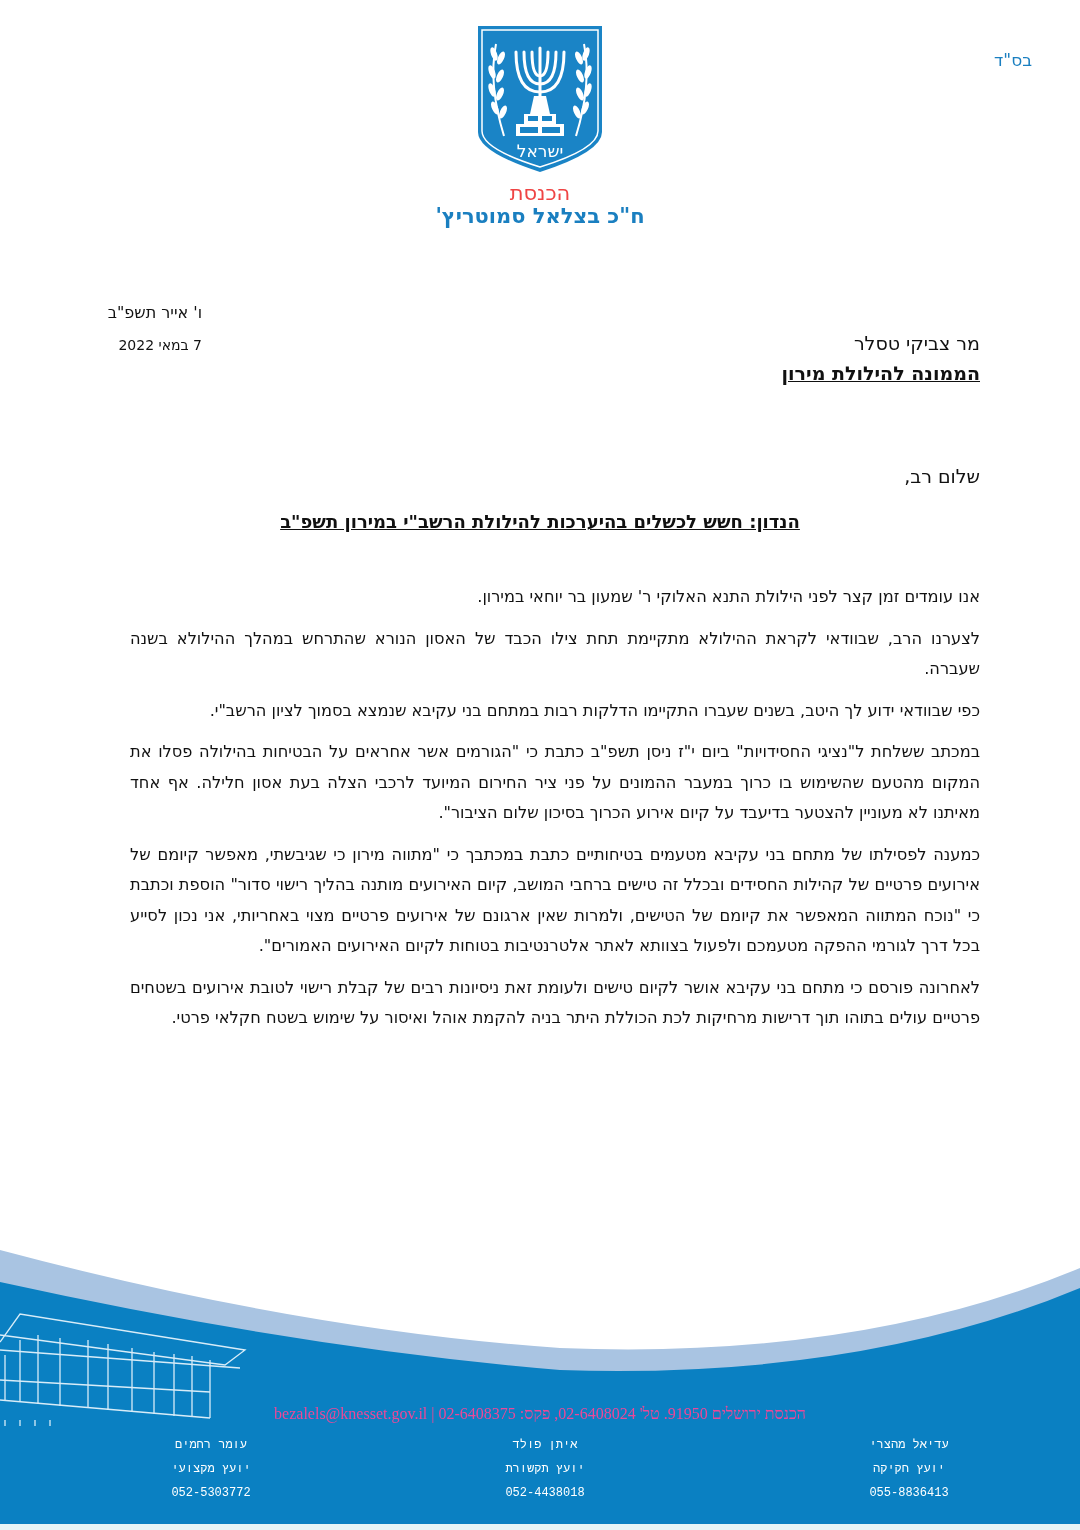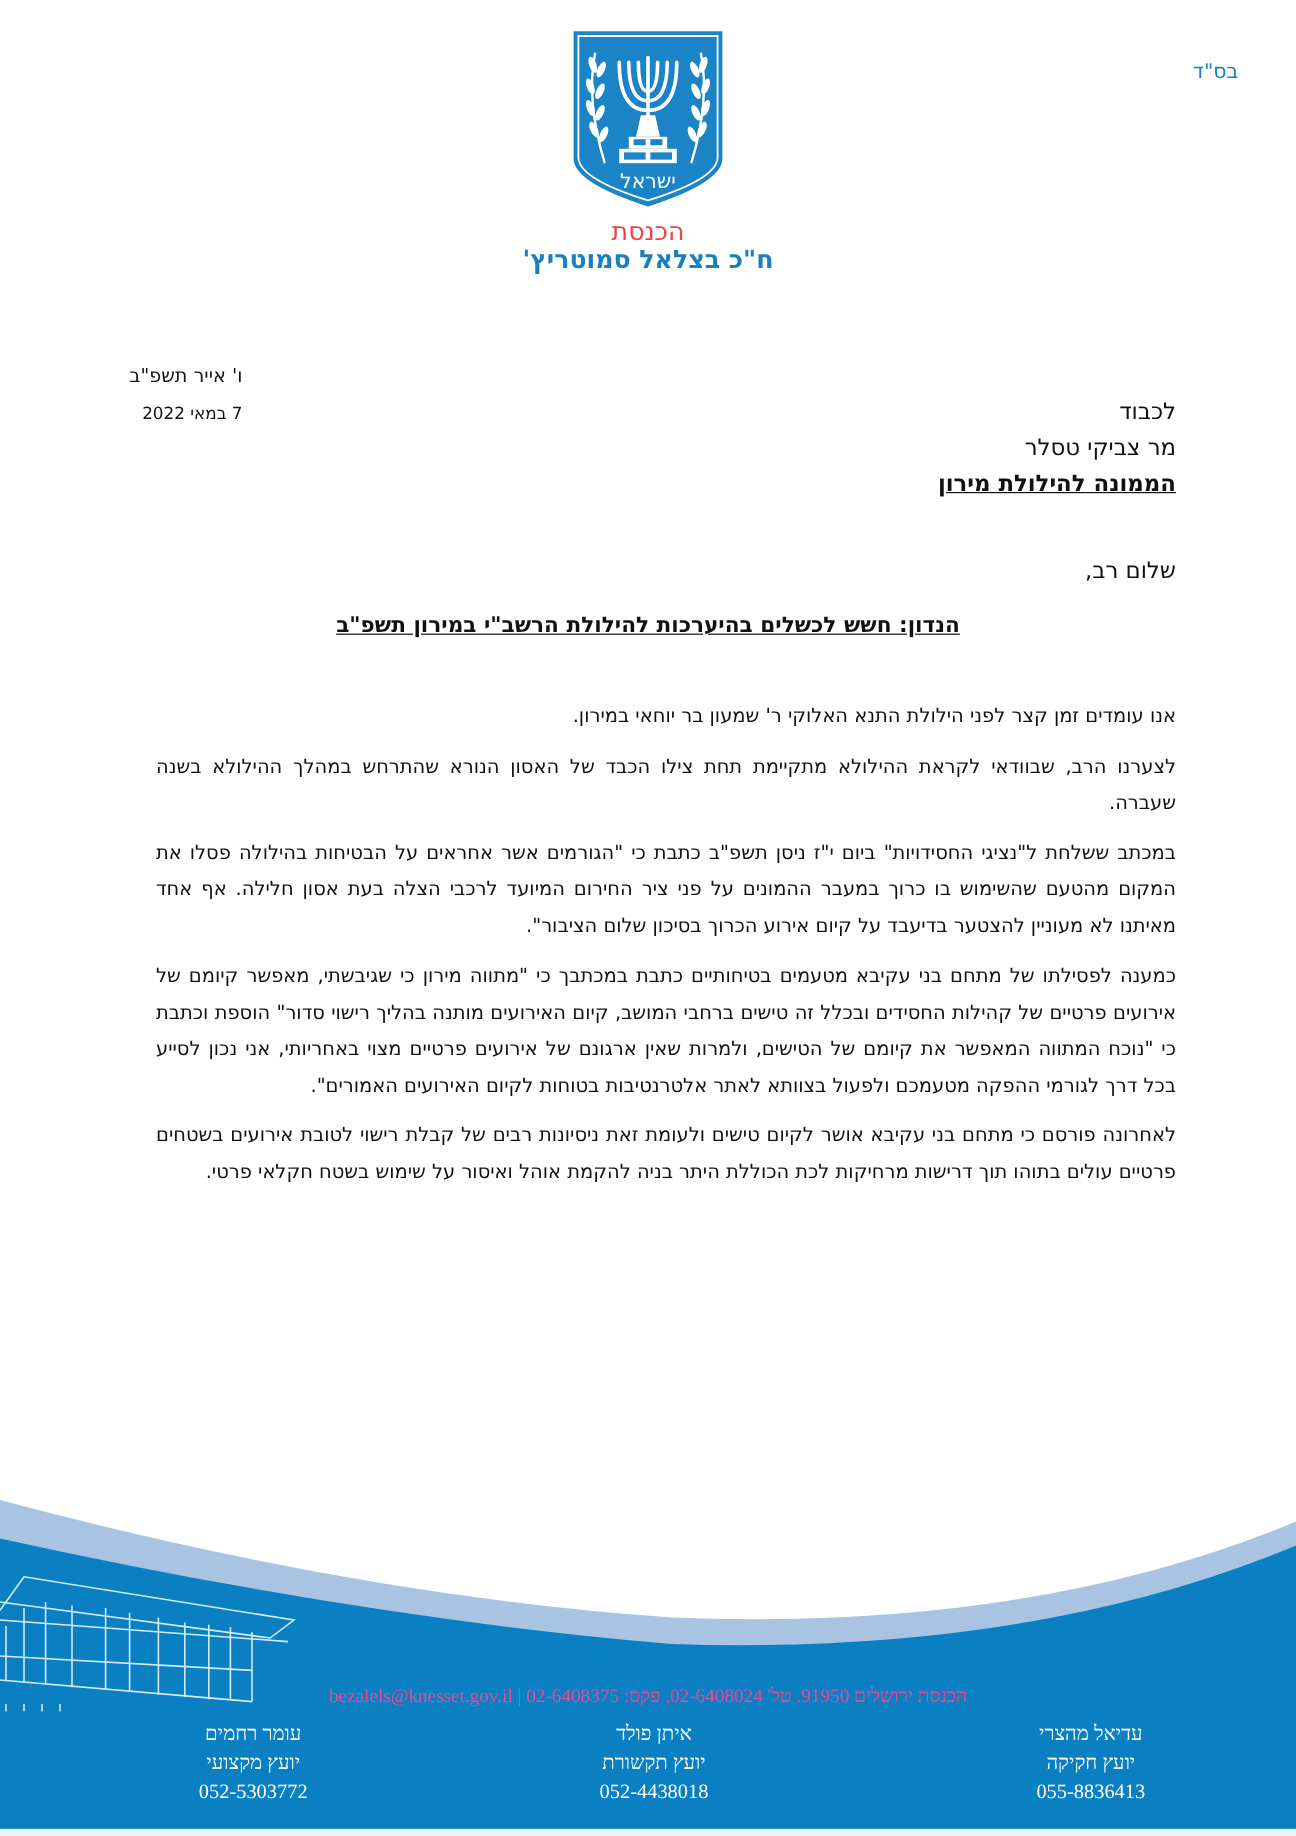--- a/index.html
+++ b/index.html
@@ -30,21 +30,21 @@
     .body-text { position: absolute; left: 130px; right: 100px; top: 582px; direction: rtl; text-align: justify;
       font-size: 16.2px; line-height: 30.5px; }
     .body-text p { margin-bottom: 11px; }
 
     .footer { position: absolute; left: 0; top: 1220px; width: 1080px; height: 310px; }
     .footer svg { position: absolute; left: 0; top: 0; }
     .footer-address { position: absolute; left: 200px; top: 1405px; width: 680px; text-align: center; direction: rtl;
       font-size: 16px; color: #ec4899; font-family: Liberation Serif, serif; }
     .contacts { position: absolute; top: 1433px; left: 0; width: 1080px; }
     .contact { position: absolute; width: 170px; text-align: center; direction: rtl; color: #ffffff;
-      font-family: Liberation Serif, serif; font-size: 17px; line-height: 24px; }
+      font-family: Liberation Mono, monospace; font-size: 12px; line-height: 24px; }
     .contact.c0 { left: 824px; }
     .contact.c1 { left: 460px; }
     .contact.c2 { left: 126px; }
     .bottom-strip { position: absolute; left: 0; top: 1524px; width: 1080px; height: 6px; background: #e6f5f7; }
   </style>
 </head>
 <body>
 
 <div class="bsd">בס"ד</div>
 
@@ -97,32 +97,32 @@
 
 <div class="office-label">הכנסת</div>
 <div class="mk-name">ח"כ בצלאל סמוטריץ'</div>
 
 <div class="date-block">
   <div class="date-heb">ו' אייר תשפ"ב</div>
   <div class="date-greg">7 במאי 2022</div>
 </div>
 
 <div class="addressee">
-  <div>לכבוד</div>
   <div>מר צביקי טסלר</div>
   <div class="bold-under">הממונה להילולת מירון</div>
 </div>
 
 <div class="greeting">שלום רב,</div>
 
 <div class="subject">הנדון: חשש לכשלים בהיערכות להילולת הרשב"י במירון תשפ"ב</div>
 
 <div class="body-text">
   <p>אנו עומדים זמן קצר לפני הילולת התנא האלוקי ר' שמעון בר יוחאי במירון.</p>
   <p>לצערנו הרב, שבוודאי לקראת ההילולא מתקיימת תחת צילו הכבד של האסון הנורא שהתרחש במהלך ההילולא בשנה שעברה.</p>
+  <p>כפי שבוודאי ידוע לך היטב, בשנים שעברו התקיימו הדלקות רבות במתחם בני עקיבא שנמצא בסמוך לציון הרשב"י.</p>
   <p>במכתב ששלחת ל"נציגי החסידויות" ביום י"ז ניסן תשפ"ב כתבת כי "הגורמים אשר אחראים על הבטיחות בהילולה פסלו את המקום מהטעם שהשימוש בו כרוך במעבר ההמונים על פני ציר החירום המיועד לרכבי הצלה בעת אסון חלילה. אף אחד מאיתנו לא מעוניין להצטער בדיעבד על קיום אירוע הכרוך בסיכון שלום הציבור".</p>
   <p>כמענה לפסילתו של מתחם בני עקיבא מטעמים בטיחותיים כתבת במכתבך כי "מתווה מירון כי שגיבשתי, מאפשר קיומם של אירועים פרטיים של קהילות החסידים ובכלל זה טישים ברחבי המושב, קיום האירועים מותנה בהליך רישוי סדור" הוספת וכתבת כי "נוכח המתווה המאפשר את קיומם של הטישים, ולמרות שאין ארגונם של אירועים פרטיים מצוי באחריותי, אני נכון לסייע בכל דרך לגורמי ההפקה מטעמכם ולפעול בצוותא לאתר אלטרנטיבות בטוחות לקיום האירועים האמורים".</p>
   <p>לאחרונה פורסם כי מתחם בני עקיבא אושר לקיום טישים ולעומת זאת ניסיונות רבים של קבלת רישוי לטובת אירועים בשטחים פרטיים עולים בתוהו תוך דרישות מרחיקות לכת הכוללת היתר בניה להקמת אוהל ואיסור על שימוש בשטח חקלאי פרטי.</p>
 </div>
 
 <div class="footer">
   <svg width="1080" height="310" viewBox="0 0 1080 310">
     <path d="M0 30 Q300 110 560 128 Q860 140 1080 48 L1080 310 L0 310 Z" fill="#a9c4e2"></path>
     <path d="M0 62 Q300 128 560 150 Q860 160 1080 68 L1080 310 L0 310 Z" fill="#0a80c2"></path>
 

